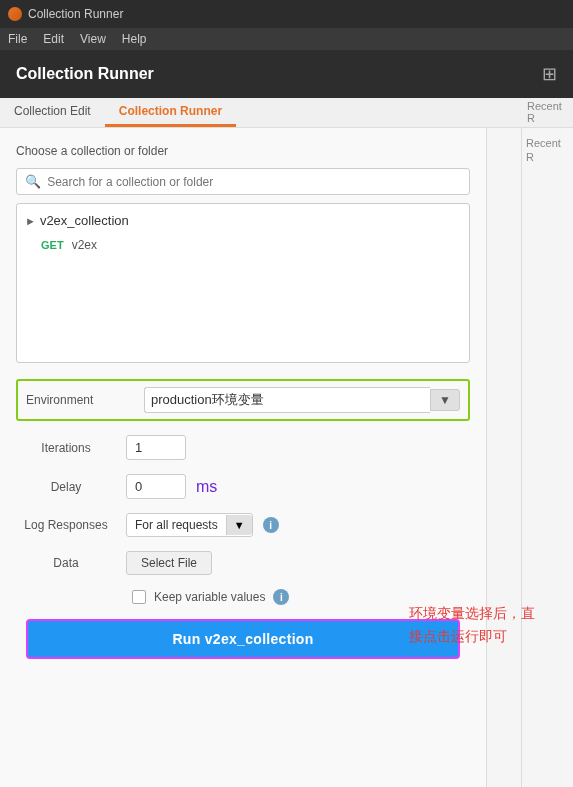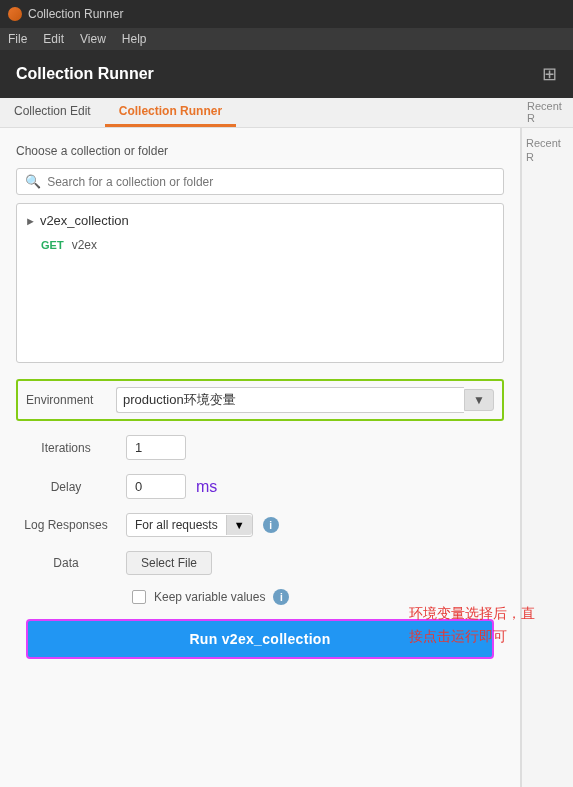--- a/index.html
+++ b/index.html
@@ -80,20 +80,21 @@
     .tab-item.active {
       border-bottom: 3px solid #e8742a;
       color: #e8742a;
       font-weight: 600;
     }
 
     
     .main-content {
       display: flex;
       height: calc(787px - 28px - 22px - 48px - 30px);
+      gap: 34px;
     }
 
     
     .left-panel {
       flex: 1;
       background: #f9f9f9;
       padding: 16px;
       overflow-y: auto;
       border-right: 1px solid #ddd;
     }
@@ -198,20 +199,21 @@
     .env-value {
       font-size: 13px;
       color: #333;
       flex: 1;
       padding: 3px 6px;
       border: 1px solid #ccc;
       border-right: none;
       border-radius: 3px 0 0 3px;
       background: #fff;
       min-width: 150px;
+      margin-left: 28px;
     }
     .env-dropdown-btn {
       background: #e0e0e0;
       border: 1px solid #ccc;
       border-radius: 0 3px 3px 0;
       padding: 3px 8px;
       cursor: pointer;
       font-size: 12px;
       color: #555;
     }

